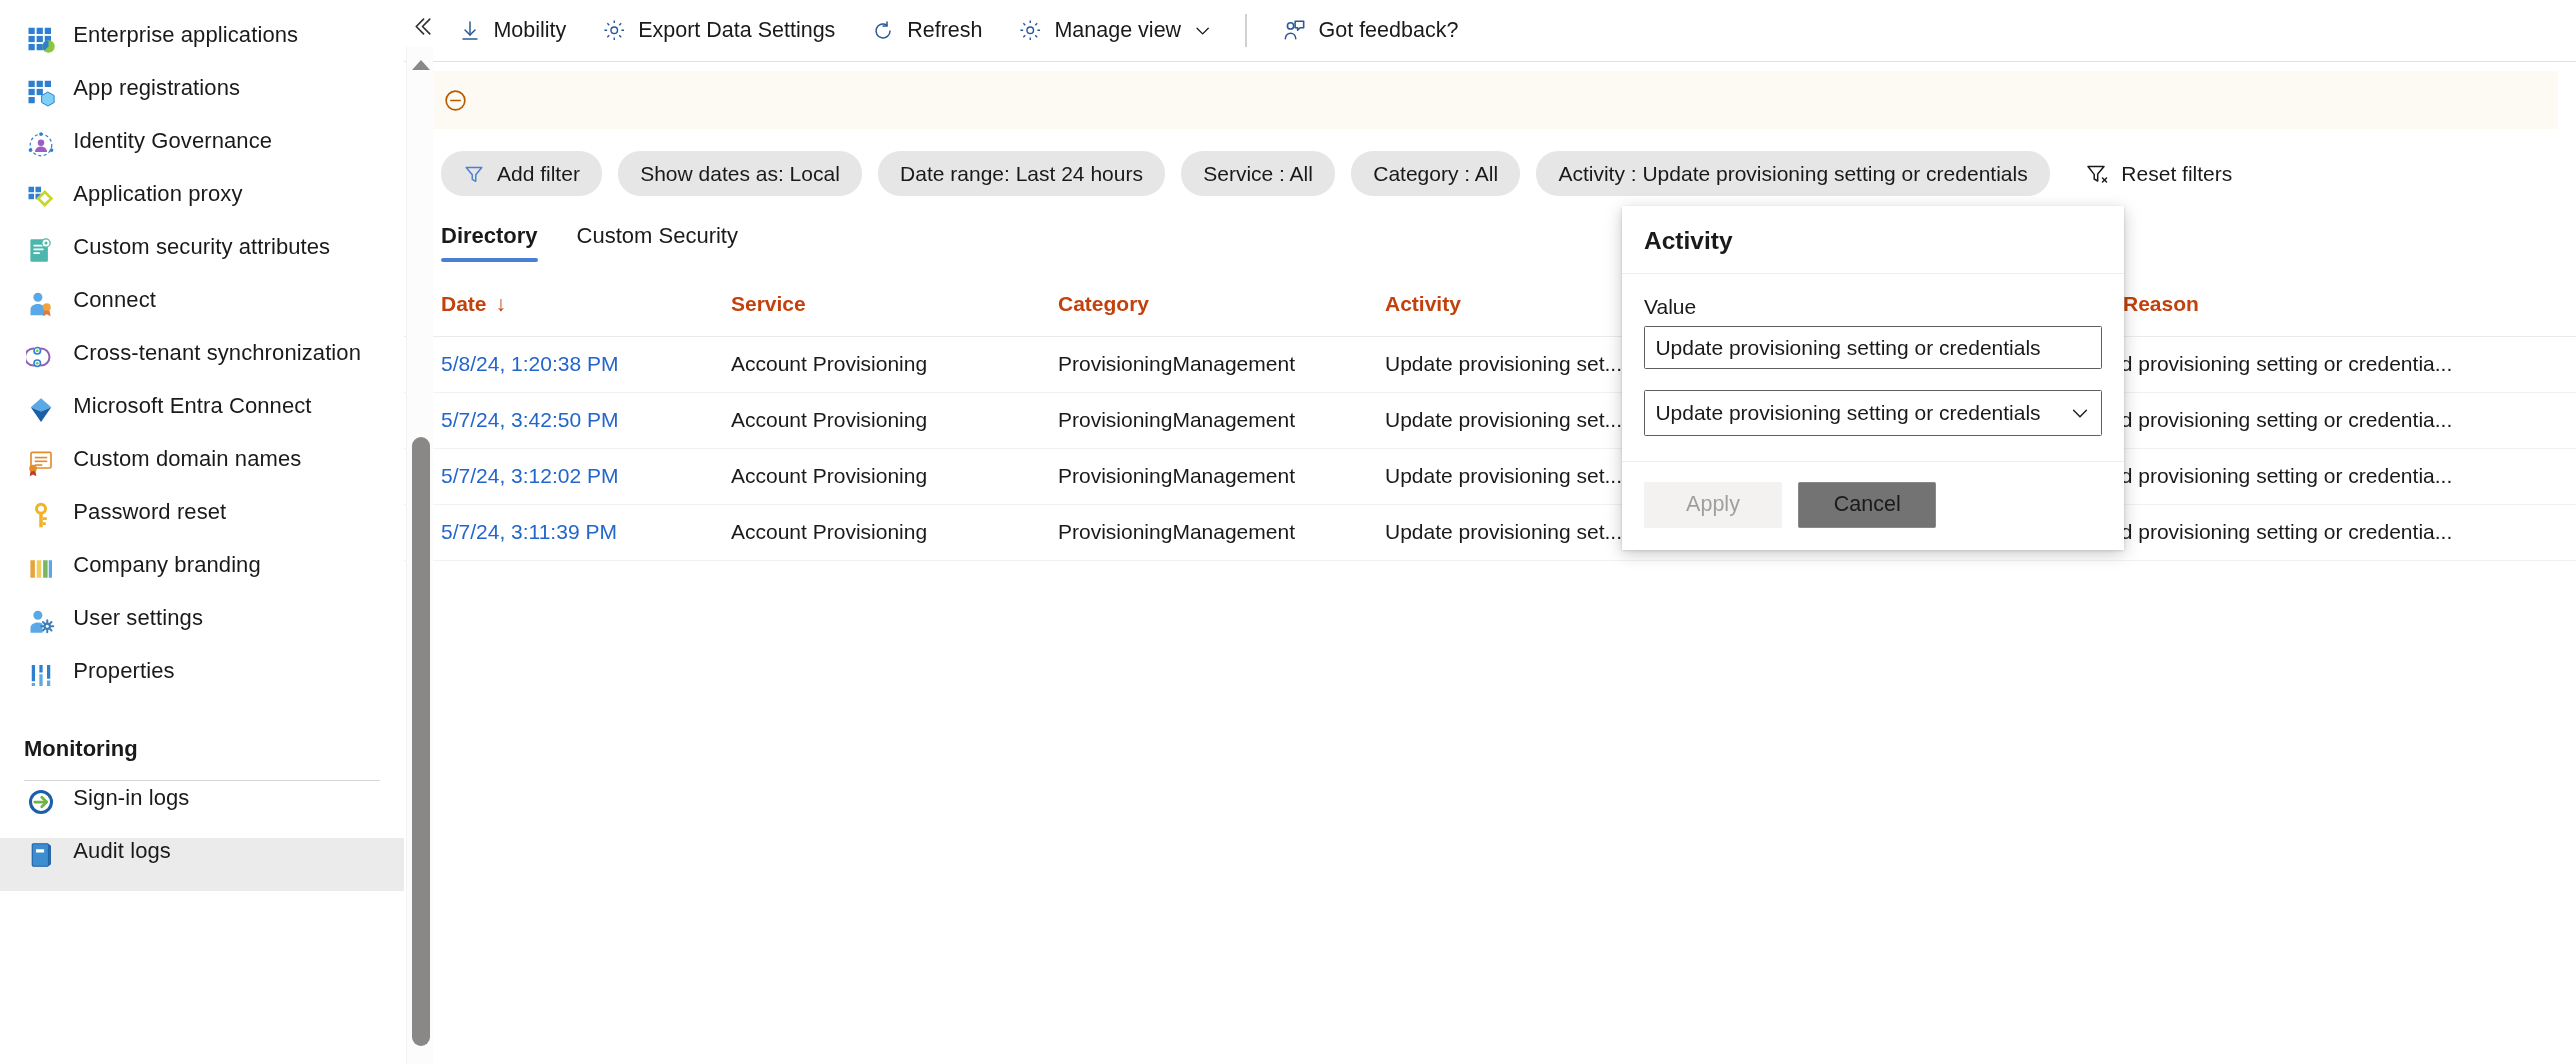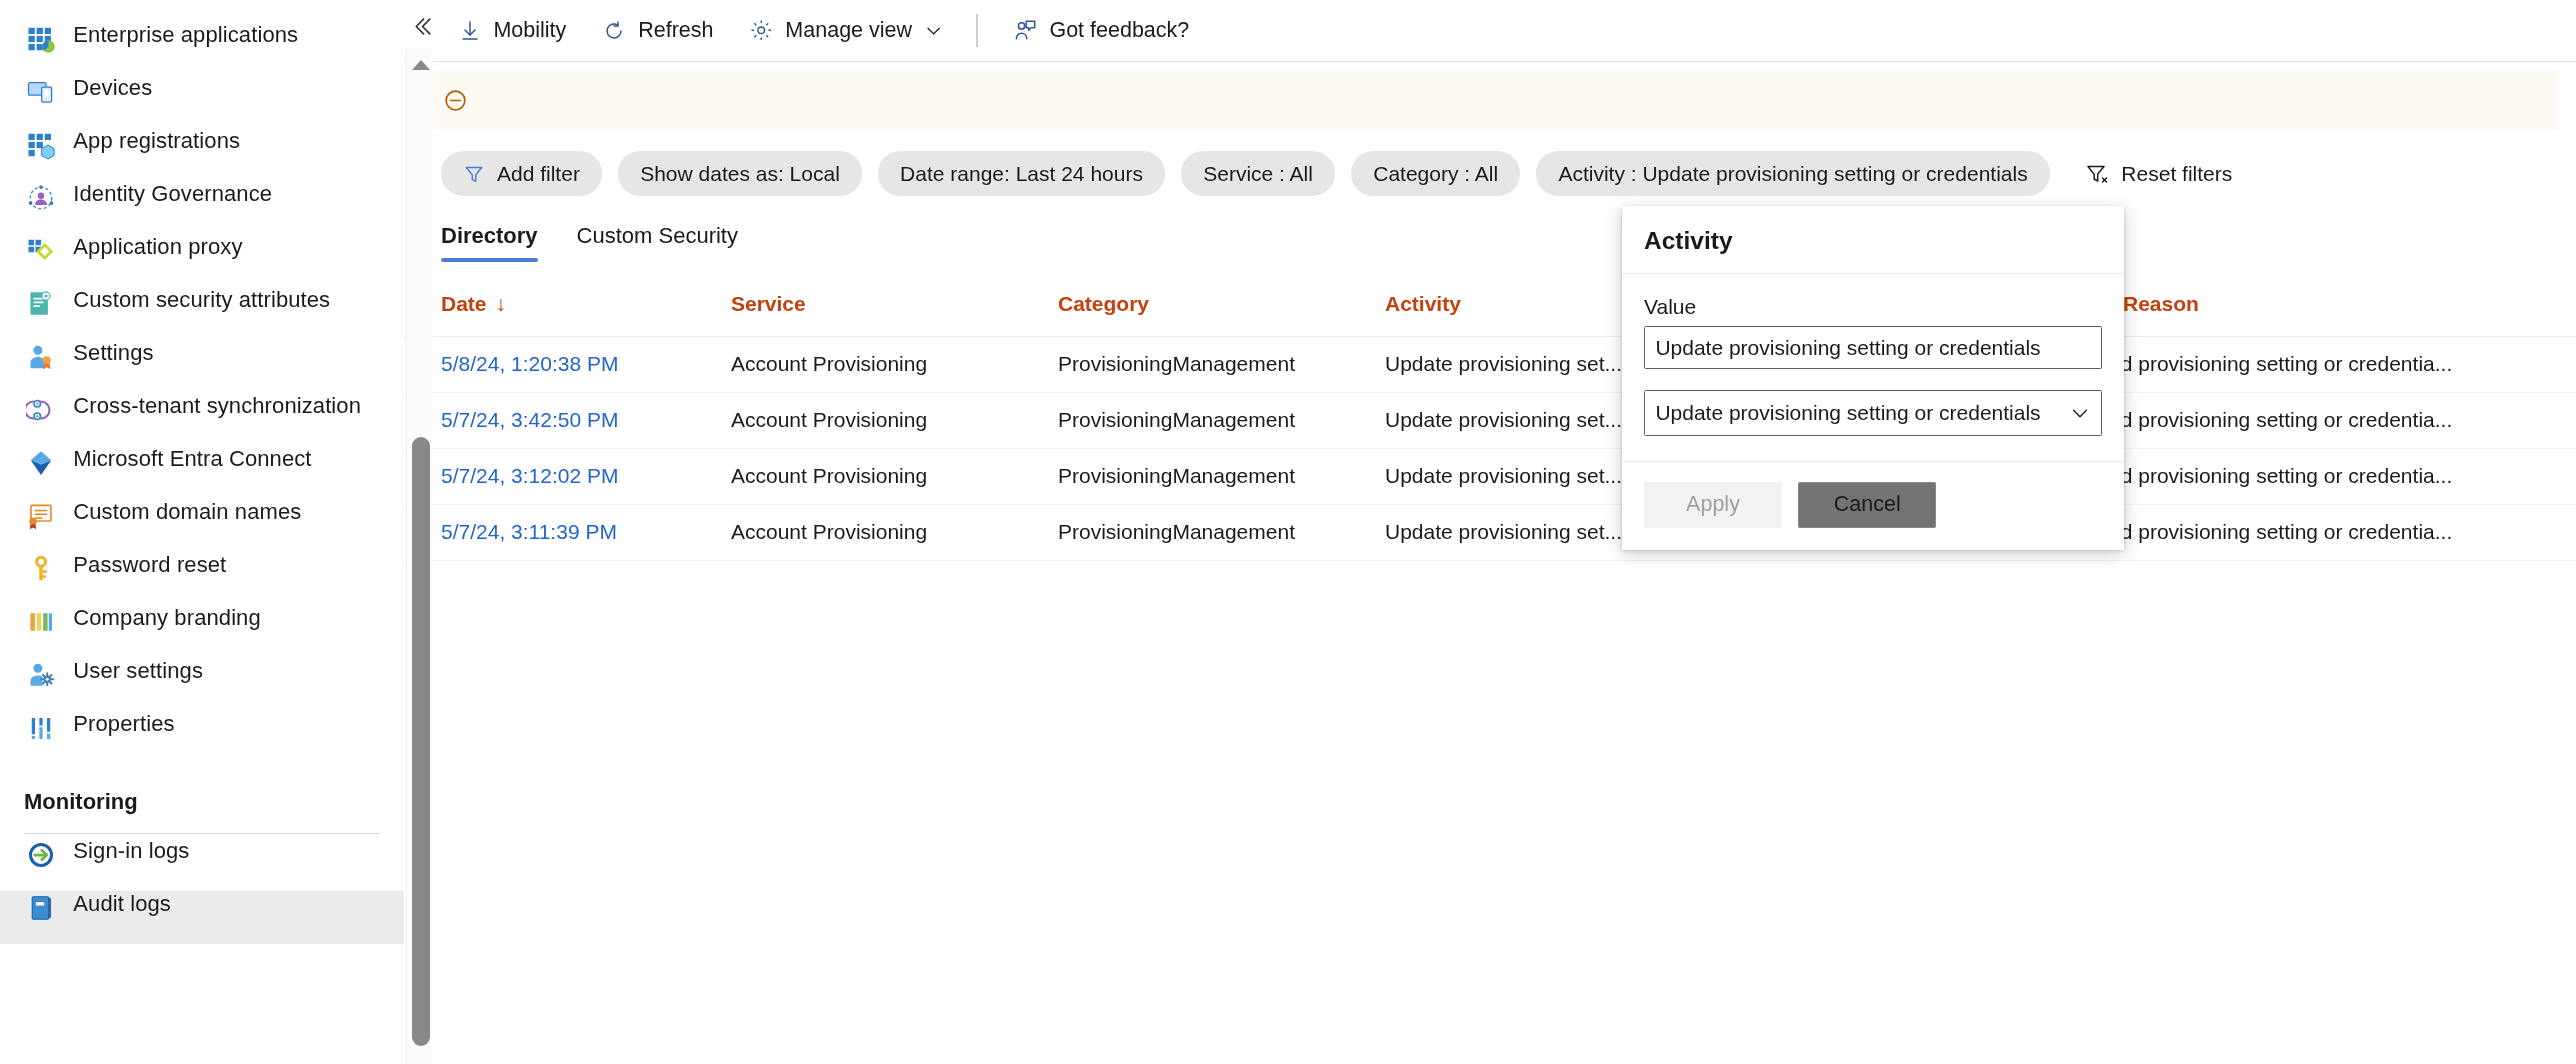--- a/index.html
+++ b/index.html
@@ -322,30 +322,20 @@
               <rect x="8.5" y="16" width="5" height="5" fill="#2f7fd1"></rect>
               <circle cx="18" cy="18" r="5" fill="#8cc63f"></circle>
               <path d="M18 13.2a4.8 4.8 0 0 0-3.4 8.2L18 18z" fill="#2f7fd1"></path>
             </svg>
           </span>
           <span class="nav-label">Enterprise applications</span>
         </div>
         <div class="nav-item">
           <span class="nav-icon">
             <svg width="30" height="30" viewBox="0 0 24 24">
-              <rect x="2" y="4.5" width="14" height="10" rx="1" fill="#b9d8f5" stroke="#2f7fd1" stroke-width="1"></rect>
-              <rect x="12.5" y="8" width="8" height="12" rx="1" fill="#dceaf8" stroke="#2f7fd1" stroke-width="1"></rect>
-              <rect x="14.5" y="10" width="4" height="7" fill="#ffffff"></rect>
-            </svg>
-          </span>
-          <span class="nav-label">Devices</span>
-        </div>
-        <div class="nav-item">
-          <span class="nav-icon">
-            <svg width="30" height="30" viewBox="0 0 24 24">
               <rect x="2" y="3" width="5" height="5" fill="#2f7fd1"></rect>
               <rect x="8.5" y="3" width="5" height="5" fill="#2f7fd1"></rect>
               <rect x="15" y="3" width="5" height="5" fill="#2f7fd1"></rect>
               <rect x="2" y="9.5" width="5" height="5" fill="#2f7fd1"></rect>
               <rect x="8.5" y="9.5" width="5" height="5" fill="#2f7fd1"></rect>
               <rect x="2" y="16" width="5" height="5" fill="#2f7fd1"></rect>
               <path d="M17.5 12l5 2.8v5.6l-5 2.8-5-2.8v-5.6z" fill="#7fd0f5" stroke="#2f7fd1" stroke-width="0.8"></path>
             </svg>
           </span>
           <span class="nav-label">App registrations</span>
@@ -391,21 +381,21 @@
         </div>
         <div class="nav-item">
           <span class="nav-icon">
             <svg width="30" height="30" viewBox="0 0 24 24">
               <circle cx="9.5" cy="6.6" r="3.6" fill="#5aa9e6"></circle>
               <path d="M3.6 21v-4.6c0-2.6 2.6-4.4 5.9-4.4s5.9 1.8 5.9 4.4V21z" fill="#5aa9e6"></path>
               <circle cx="16.6" cy="14.6" r="3.2" fill="#f2a33c"></circle>
               <path d="M14.4 17.2l-.9 4.6 3.1-1.7 3.1 1.7-.9-4.6z" fill="#e07b39"></path>
             </svg>
           </span>
-          <span class="nav-label">Settings</span>
+          <span class="nav-label">Connect</span>
         </div>
         <div class="nav-item">
           <span class="nav-icon">
             <svg width="30" height="30" viewBox="0 0 24 24">
               <circle cx="9" cy="7" r="2.6" fill="none" stroke="#2f7fd1" stroke-width="1.3"></circle>
               <circle cx="9" cy="17" r="2.6" fill="none" stroke="#2f7fd1" stroke-width="1.3"></circle>
               <circle cx="9" cy="7" r="1.1" fill="#7bc043"></circle>
               <circle cx="9" cy="17" r="1.1" fill="#7bc043"></circle>
               <path d="M12 5.2a6.4 6.4 0 0 1 0 13.6" fill="none" stroke="#8d61b8" stroke-width="1.6" stroke-linecap="round"></path>
               <path d="M6 18.8a6.4 6.4 0 0 1 0-13.6" fill="none" stroke="#8d61b8" stroke-width="1.6" stroke-linecap="round"></path>
@@ -535,20 +525,29 @@
         <span class="cmd-ico">
           <svg width="24" height="24" viewBox="0 0 24 24" fill="none" stroke="#2b579a" stroke-width="1.5" stroke-linecap="round">
             <line x1="12" y1="3" x2="12" y2="16"></line>
               <polyline points="7,11 12,16 17,11" fill="none"></polyline>
               <line x1="5" y1="20" x2="19" y2="20"></line>
           </svg>
         </span>
         <span class="cmd-label">Mobility</span>
       </div>
 
+      <div class="cmd-btn">
+        <span class="cmd-ico">
+          <svg width="24.5" height="24.5" viewBox="0 0 24 24" fill="none" stroke="#2b579a" stroke-width="1.4">
+            <circle cx="12" cy="12" r="3.2"></circle>
+            <path d="M12 2.4v2.6M12 19v2.6M2.4 12h2.6M19 12h2.6M5.2 5.2l1.9 1.9M16.9 16.9l1.9 1.9M18.8 5.2l-1.9 1.9M7.1 16.9l-1.9 1.9"></path>
+          </svg>
+        </span>
+        <span class="cmd-label">Export Data Settings</span>
+      </div>
 
       <div class="cmd-btn">
         <span class="cmd-ico">
           <svg width="24" height="24" viewBox="0 0 24 24" fill="none" stroke="#2b579a" stroke-width="1.5" stroke-linecap="round">
             <path d="M19 12a7 7 0 1 1-3.2-5.9"></path>
               <polyline points="16,3 16,7 12,7"></polyline>
           </svg>
         </span>
         <span class="cmd-label">Refresh</span>
       </div>

